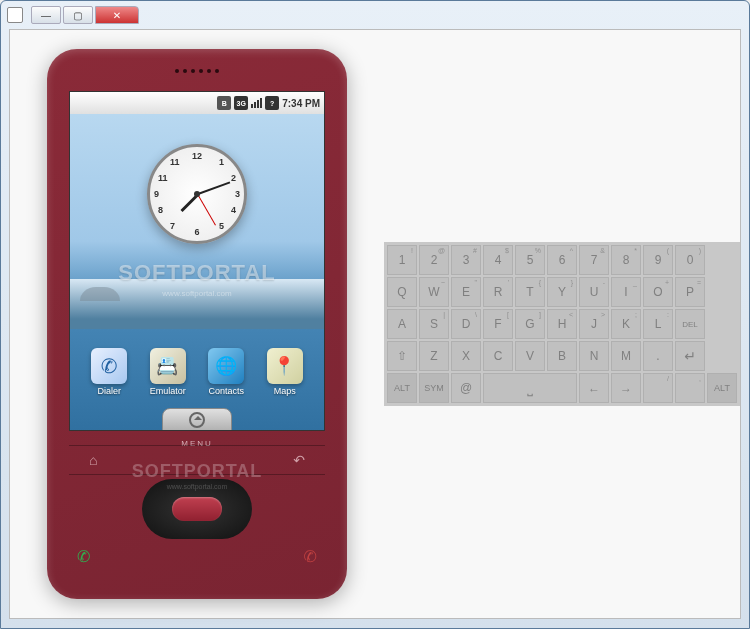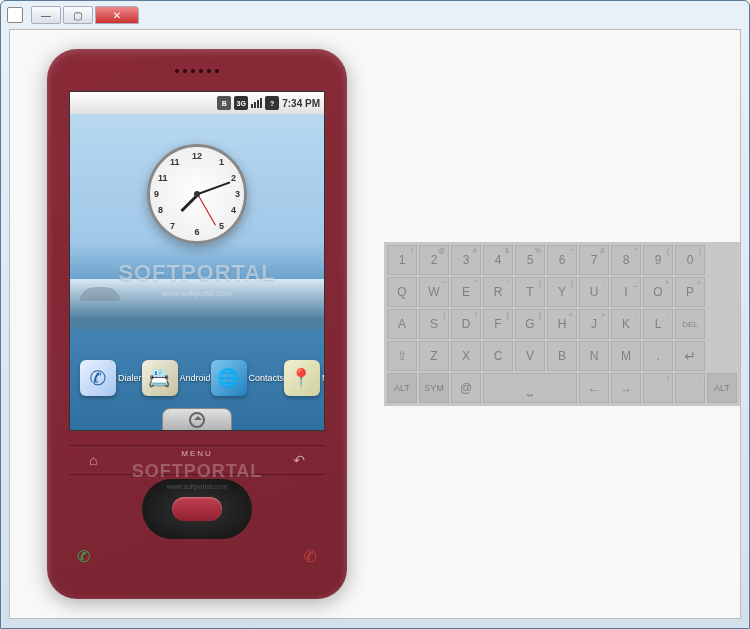--- a/index.html
+++ b/index.html
@@ -48,39 +48,39 @@
 
 .landscape { position: absolute; top: 165px; left: 0; right: 0; height: 50px; background: linear-gradient(180deg, #d8e8f4 0%, #5080a0 80%); }
 .landscape::before { content: ""; position: absolute; left: 10px; top: 8px; width: 40px; height: 14px; background: #7a8a96; border-radius: 40% 40% 0 0 / 100% 100% 0 0; opacity: .5; }
 
 
 .wm { position: absolute; left: 50%; top: 50%; transform: translate(-50%,-50%); font-size: 22px; font-weight: bold; color: rgba(255,255,255,.45); letter-spacing: 1px; text-shadow: 0 1px 2px rgba(0,0,0,.15); pointer-events: none; }
 .wm2 { position: absolute; left: 50%; top: 55%; transform: translate(-50%,0); font-size: 8px; color: rgba(255,255,255,.4); }
 
 
 .apps { position: absolute; bottom: 36px; left: 0; right: 0; display: flex; justify-content: space-around; padding: 0 10px; }
-.app { display: flex; flex-direction: row; align-items: center; gap: 2px; }
+.app { display: flex; flex-direction: column; align-items: center; gap: 2px; }
 .app .ico { width: 36px; height: 36px; border-radius: 6px; box-shadow: 0 2px 4px rgba(0,0,0,.3); }
 .app .lbl { font-size: 9px; color: #fff; text-shadow: 0 1px 2px rgba(0,0,0,.6); }
 .ico.dialer { background: linear-gradient(135deg, #e8f0ff, #a8c8f0); position: relative; }
 .ico.dialer::after { content: "✆"; position: absolute; inset: 0; display: flex; align-items: center; justify-content: center; font-size: 20px; color: #2060a0; }
 .ico.contacts { background: linear-gradient(135deg, #f0f0e0, #c8c0a0); position: relative; }
 .ico.contacts::after { content: "📇"; position: absolute; inset: 0; display: flex; align-items: center; justify-content: center; font-size: 18px; }
 .ico.browser { background: linear-gradient(135deg, #80c8f0, #2080c0); position: relative; }
 .ico.browser::after { content: "🌐"; position: absolute; inset: 0; display: flex; align-items: center; justify-content: center; font-size: 18px; }
 .ico.maps { background: linear-gradient(135deg, #f0f0d0, #d0d0a0); position: relative; }
 .ico.maps::after { content: "📍"; position: absolute; inset: 0; display: flex; align-items: center; justify-content: center; font-size: 18px; }
 
 
 .pulltab { position: absolute; bottom: 0; left: 50%; transform: translateX(-50%); width: 70px; height: 24px; background: linear-gradient(180deg, #e0e0e0, #b0b0b0); border-radius: 8px 8px 0 0; border: 1px solid #888; display: flex; align-items: center; justify-content: center; }
 .pulltab .circ { width: 16px; height: 16px; border: 2px solid #666; border-radius: 50%; position: relative; }
 .pulltab .circ::after { content: ""; position: absolute; left: 3px; top: -2px; width: 0; height: 0; border: 4px solid transparent; border-bottom-color: #666; }
 
 
-.menu-lbl { position: absolute; top: 400px; left: 50%; transform: translateX(-50%); color: #d8b0b8; font-size: 8px; letter-spacing: 2px; }
+.menu-lbl { position: absolute; top: 390px; left: 50%; transform: translateX(-50%); color: #d8b0b8; font-size: 8px; letter-spacing: 2px; }
 .nav-row { position: absolute; top: 396px; left: 22px; right: 22px; height: 30px; display: flex; align-items: center; justify-content: space-between; border-top: 1px solid rgba(0,0,0,.3); border-bottom: 1px solid rgba(0,0,0,.3); padding: 0 20px; }
 .nav-row .nicon { color: #d0a0a8; font-size: 14px; }
 
 .dpad-wrap { position: absolute; top: 430px; left: 50%; transform: translateX(-50%); width: 110px; height: 60px; background: radial-gradient(ellipse, #333, #111); border-radius: 30px; display: flex; align-items: center; justify-content: center; }
 .dpad-center { width: 50px; height: 24px; background: linear-gradient(180deg, #c04050, #902030); border-radius: 12px; box-shadow: inset 0 1px 2px rgba(255,255,255,.3); }
 
 .call-row { position: absolute; top: 498px; left: 30px; right: 30px; display: flex; justify-content: space-between; }
 .call-btn { color: #30b050; font-size: 16px; }
 .call-btn.end { color: #c04040; }
 
@@ -172,21 +172,21 @@
             <div class="wm">SOFTPORTAL</div>
             <div class="wm2">www.softportal.com</div>
 
             <div class="apps">
               <div class="app">
                 <div class="ico dialer"></div>
                 <div class="lbl">Dialer</div>
               </div>
               <div class="app">
                 <div class="ico contacts"></div>
-                <div class="lbl">Android</div>
+                <div class="lbl">Emulator</div>
               </div>
               <div class="app">
                 <div class="ico browser"></div>
                 <div class="lbl">Contacts</div>
               </div>
               <div class="app">
                 <div class="ico maps"></div>
                 <div class="lbl">Maps</div>
               </div>
             </div>

